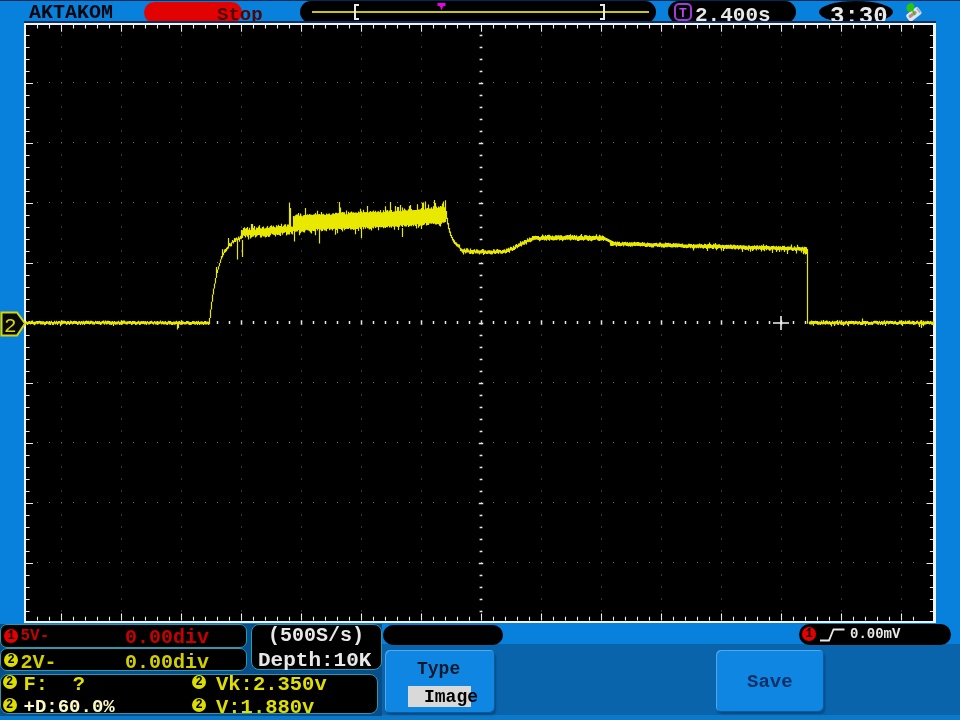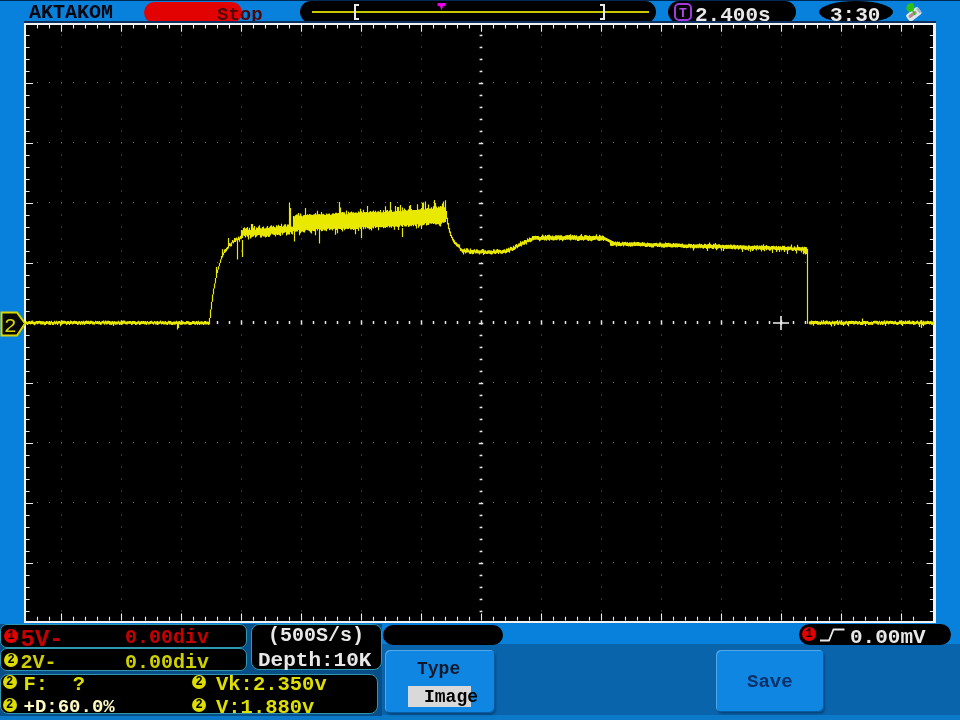--- a/index.html
+++ b/index.html
@@ -30,42 +30,42 @@
   <div class="abs" style="left:600px;top:4px;width:5px;height:2px;background:#e8e8e8;"></div>
   <div class="abs" style="left:600px;top:18px;width:5px;height:2px;background:#e8e8e8;"></div>
 
   <svg class="abs" style="left:437px;top:3px;" width="9" height="8" viewBox="0 0 9 8">
     <path d="M0.5 0h8v3H6.2L4.5 7.5 2.8 3H0.5z" fill="#e800e8"></path>
   </svg>
 
   <div class="abs" style="left:674px;top:3px;width:18px;height:18px;background:#000;border:2px solid #a239dd;border-radius:5px;"></div>
   <div class="txt" style="left:679px;top:7px;font-size:13px;color:#b24ae8;">T</div>
   <div class="txt" style="left:695px;top:5px;font-size:21px;color:#e8e8e8;">2.400s</div>
-  <div class="txt" style="left:830px;top:5px;font-size:21px;color:#e8e8e8;">3:30</div>
+  <div class="txt" style="left:830px;top:5px;font-size:24px;color:#e8e8e8;">3:30</div>
 
   <svg class="abs" style="left:902px;top:2px;" width="22" height="21" viewBox="0 0 22 21">
     <g transform="rotate(-38 11 12)">
       <rect x="4" y="8.5" width="15" height="8.5" rx="2" fill="#dfe6ee"></rect>
       <rect x="6" y="10.5" width="9" height="3.2" rx="1" fill="#b98a8a"></rect>
       <rect x="16.5" y="10" width="2.2" height="5.5" fill="#9fb3c8"></rect>
     </g>
     <path d="M10 1C6 1 4 4 4.5 7c.4 2.4 3 3.5 5 2.5C12 8.5 13 6 12 3.5 11.5 2 11 1.2 10 1z" fill="#2ec214"></path>
     <path d="M9 4 L11 9 L13 13" stroke="#2ec214" stroke-width="1.6" fill="none"></path>
   </svg>
 
   <div class="abs" style="left:24px;top:21.3px;width:911.5px;height:1.7px;background:#0b2f5c;"></div>
   <div class="abs" style="left:24px;top:23px;width:911.5px;height:600px;background:#000;border-style:solid;border-color:#f2f2f2;border-width:2px 3px 2.5px 2px;"></div>
 
   <div class="abs" style="left:0;top:644px;width:960px;height:76px;background:#0a64ac;"></div>
   <div class="abs" style="left:0;top:715px;width:960px;height:5px;background:#0c78c8;"></div>
   <div class="abs" style="left:0;top:623.5px;width:382px;height:92px;background:#084e88;"></div>
 
   <div class="abs" style="left:0;top:624px;width:247px;height:23.5px;background:#000;border:1px solid #2f98ae;border-radius:7px;"></div>
   <div class="circ" style="left:4px;top:628.5px;background:#e60000;">1</div>
-  <div class="txt" style="left:20.5px;top:627.5px;font-size:24px;color:#c40000;text-align:right;">5V-</div>
+  <div class="txt" style="left:20.5px;top:627.5px;font-size:16px;color:#c40000;text-align:right;">5V-</div>
   <div class="txt" style="left:125px;top:627.5px;font-size:20px;color:#c40000;">0.00div</div>
 
   <div class="abs" style="left:0;top:648px;width:247px;height:23px;background:#000;border:1px solid #2f98ae;border-radius:7px;"></div>
   <div class="circ" style="left:4px;top:652.5px;background:#dddd00;">2</div>
   <div class="txt" style="left:20.5px;top:652.5px;font-size:20px;color:#cfcf00;">2V-</div>
   <div class="txt" style="left:125px;top:652.5px;font-size:20px;color:#cfcf00;">0.00div</div>
 
   <div class="abs" style="left:251px;top:623.5px;width:130.5px;height:46.5px;background:#000;border:1px solid #2f98ae;border-radius:8px;"></div>
   <div class="txt" style="left:268px;top:625.5px;font-size:20px;color:#e8e8e8;">(500S/s)</div>
   <div class="txt" style="left:258px;top:650px;font-size:21px;color:#e8e8e8;">Depth:10K</div>
@@ -81,21 +81,21 @@
   <div class="txt" style="left:216px;top:698px;font-size:20.5px;color:#dede00;">V:1.880v</div>
 
   <div class="pill" style="left:383px;top:624.5px;width:120px;height:20px;border-radius:10px;"></div>
   <div class="txt" style="left:405px;top:628px;font-size:20px;color:#000000;">M:1.0s</div>
 
   <div class="pill" style="left:799px;top:623.5px;width:152px;height:21px;border-radius:11px;"></div>
   <div class="circ" style="left:802px;top:627px;background:#e60000;color:#000;">1</div>
   <svg class="abs" style="left:819px;top:626px;" width="30" height="17" viewBox="0 0 30 17">
     <path d="M1 14.5h9l4.5-11h11" stroke="#e8e8e8" stroke-width="1.8" fill="none"></path>
   </svg>
-  <div class="txt" style="left:850px;top:627px;font-size:21px;color:#e8e8e8;">0.00mV</div>
+  <div class="txt" style="left:850px;top:627px;font-size:14px;color:#e8e8e8;">0.00mV</div>
 
   <div class="abs" style="left:384.5px;top:650px;width:110px;height:63px;background:#0f86e2;border-radius:5px;
        box-shadow:inset 1px 1px 0 rgba(200,230,255,.35), inset -1px -1px 0 rgba(0,40,80,.45), 1px 2px 2px rgba(0,20,40,.35);"></div>
   <div class="txt" style="left:417px;top:660px;font-size:18px;color:#0f172a;">Type</div>
   <div class="abs" style="left:408px;top:686px;width:63px;height:21px;background:#d9d9d9;"></div>
   <div class="txt" style="left:412px;top:688px;font-size:18px;color:#000;margin-left:12px;">Image</div>
 
   <div class="abs" style="left:716px;top:650px;width:108px;height:62px;background:#0f86e2;border-radius:5px;
        box-shadow:inset 1px 1px 0 rgba(200,230,255,.35), inset -1px -1px 0 rgba(0,40,80,.45), 1px 2px 2px rgba(0,20,40,.35);"></div>
   <div class="txt" style="left:747px;top:673px;font-size:19px;color:#0a3068;">Save</div>

